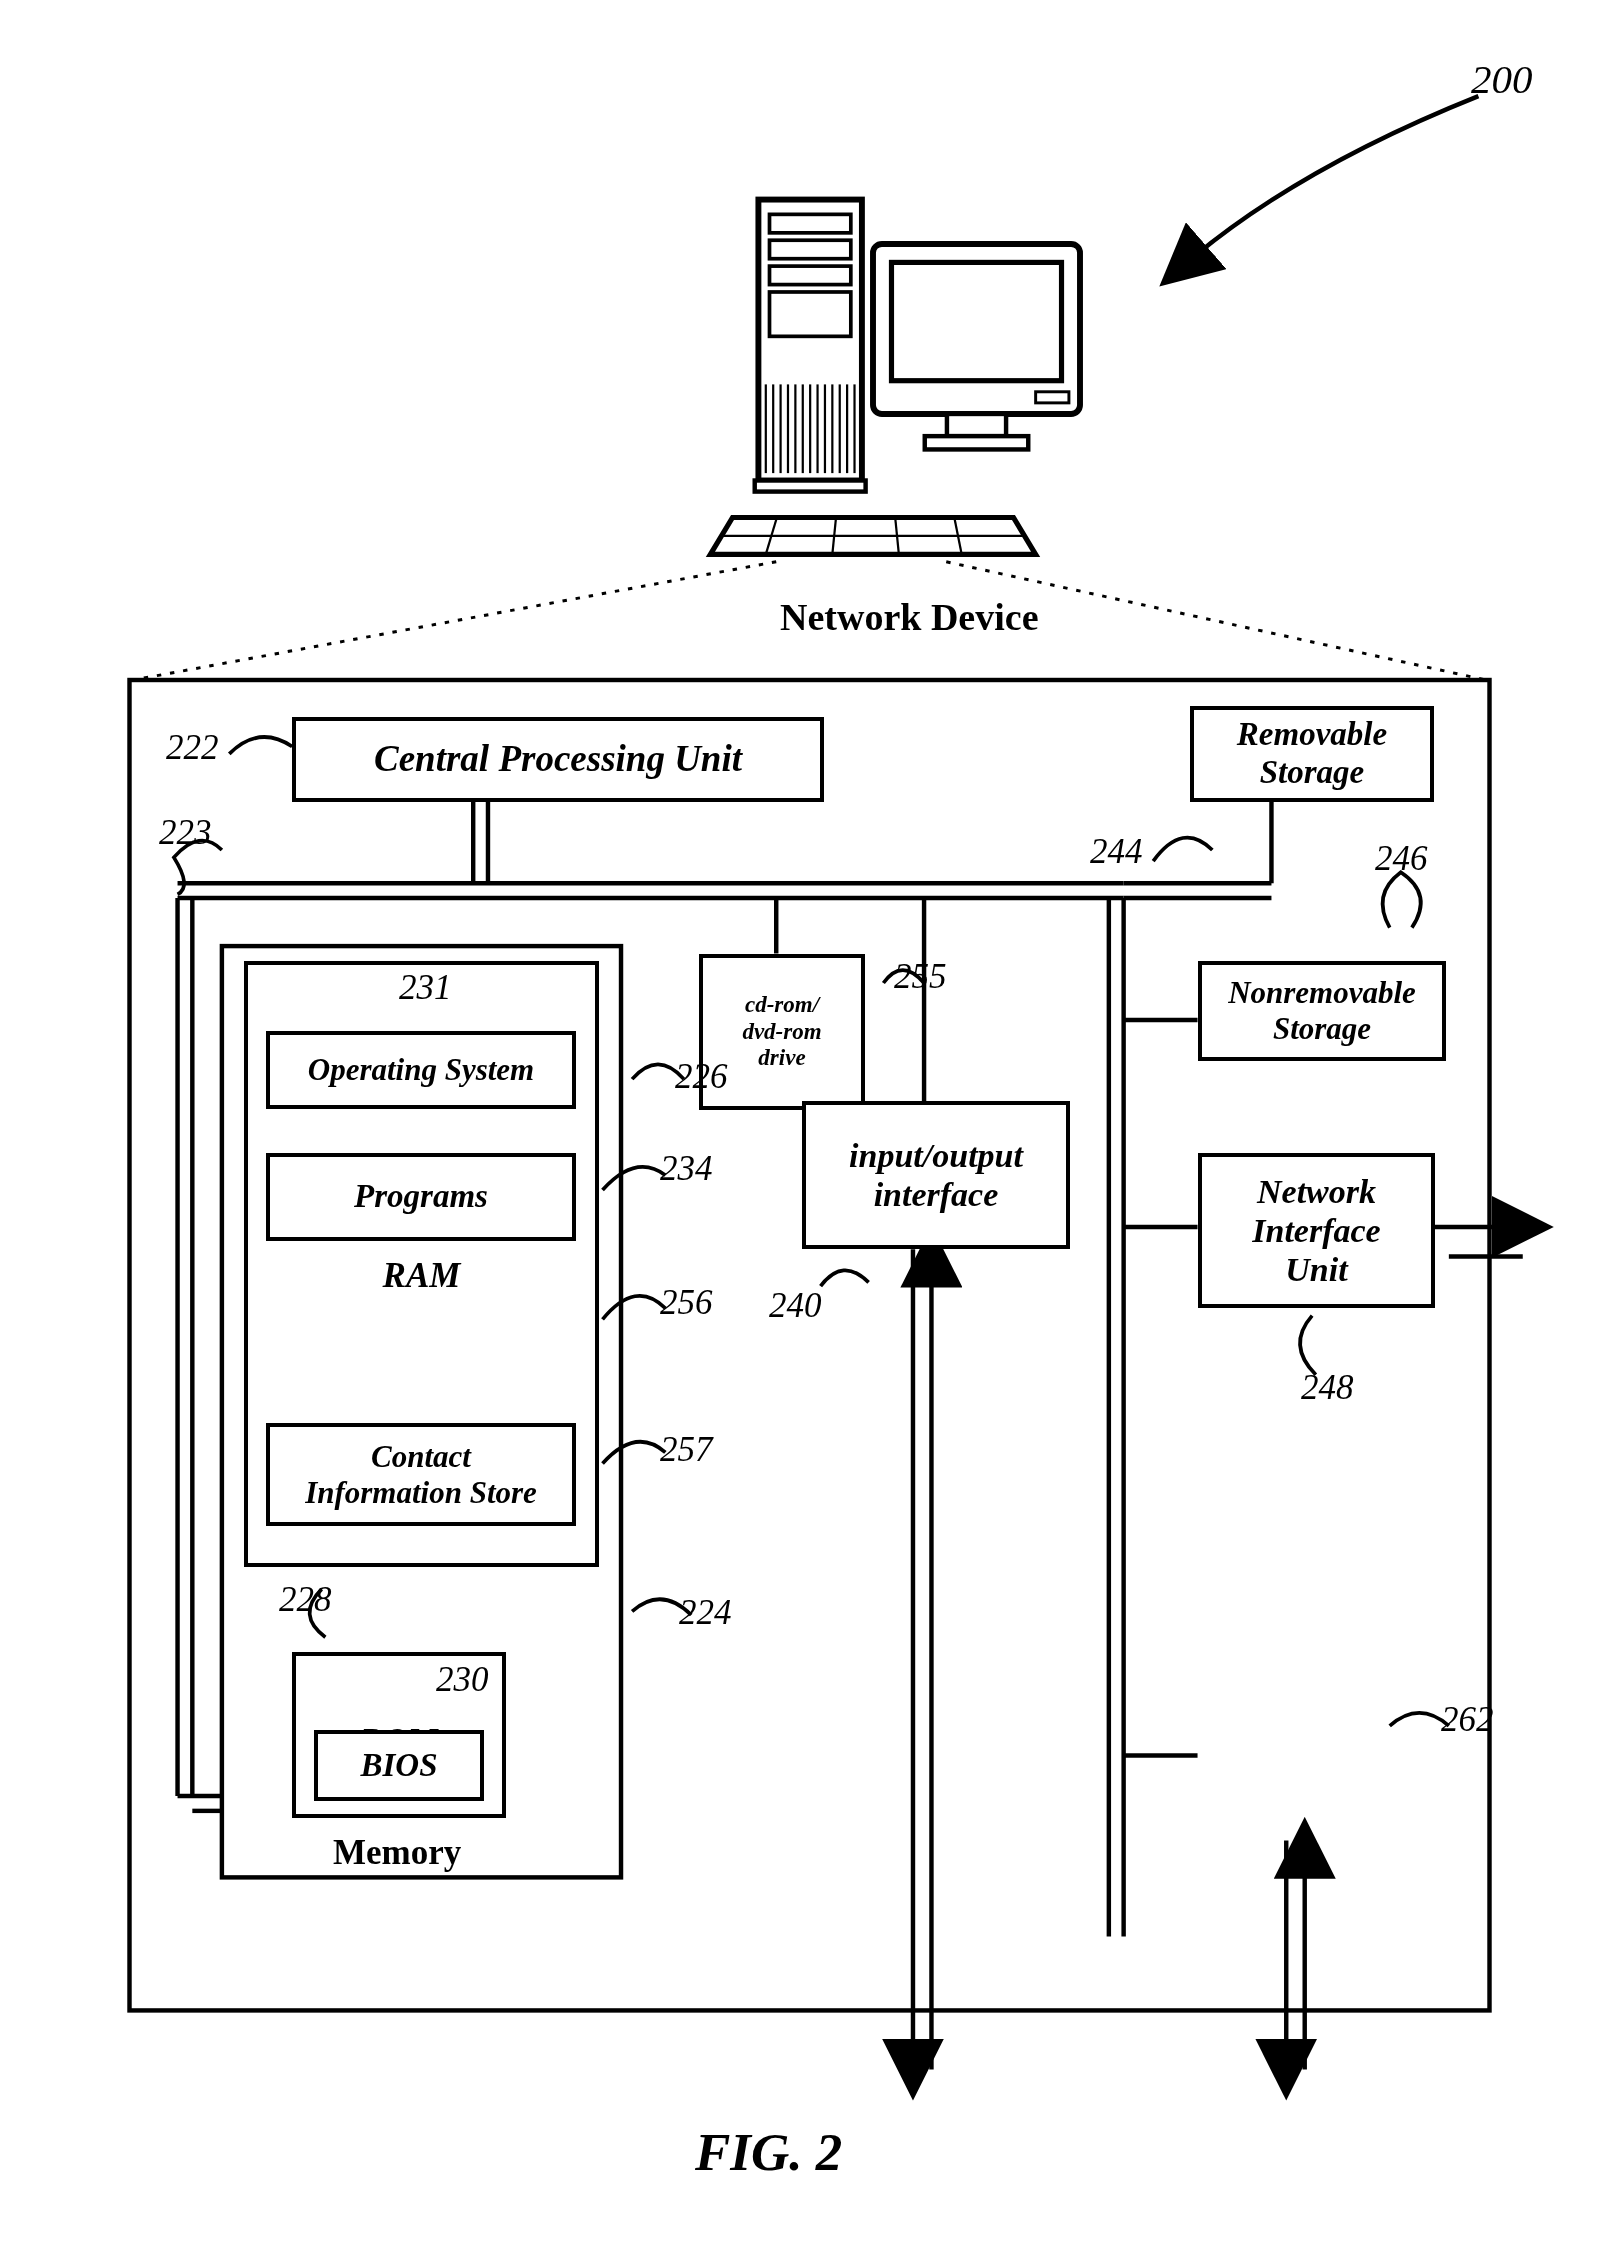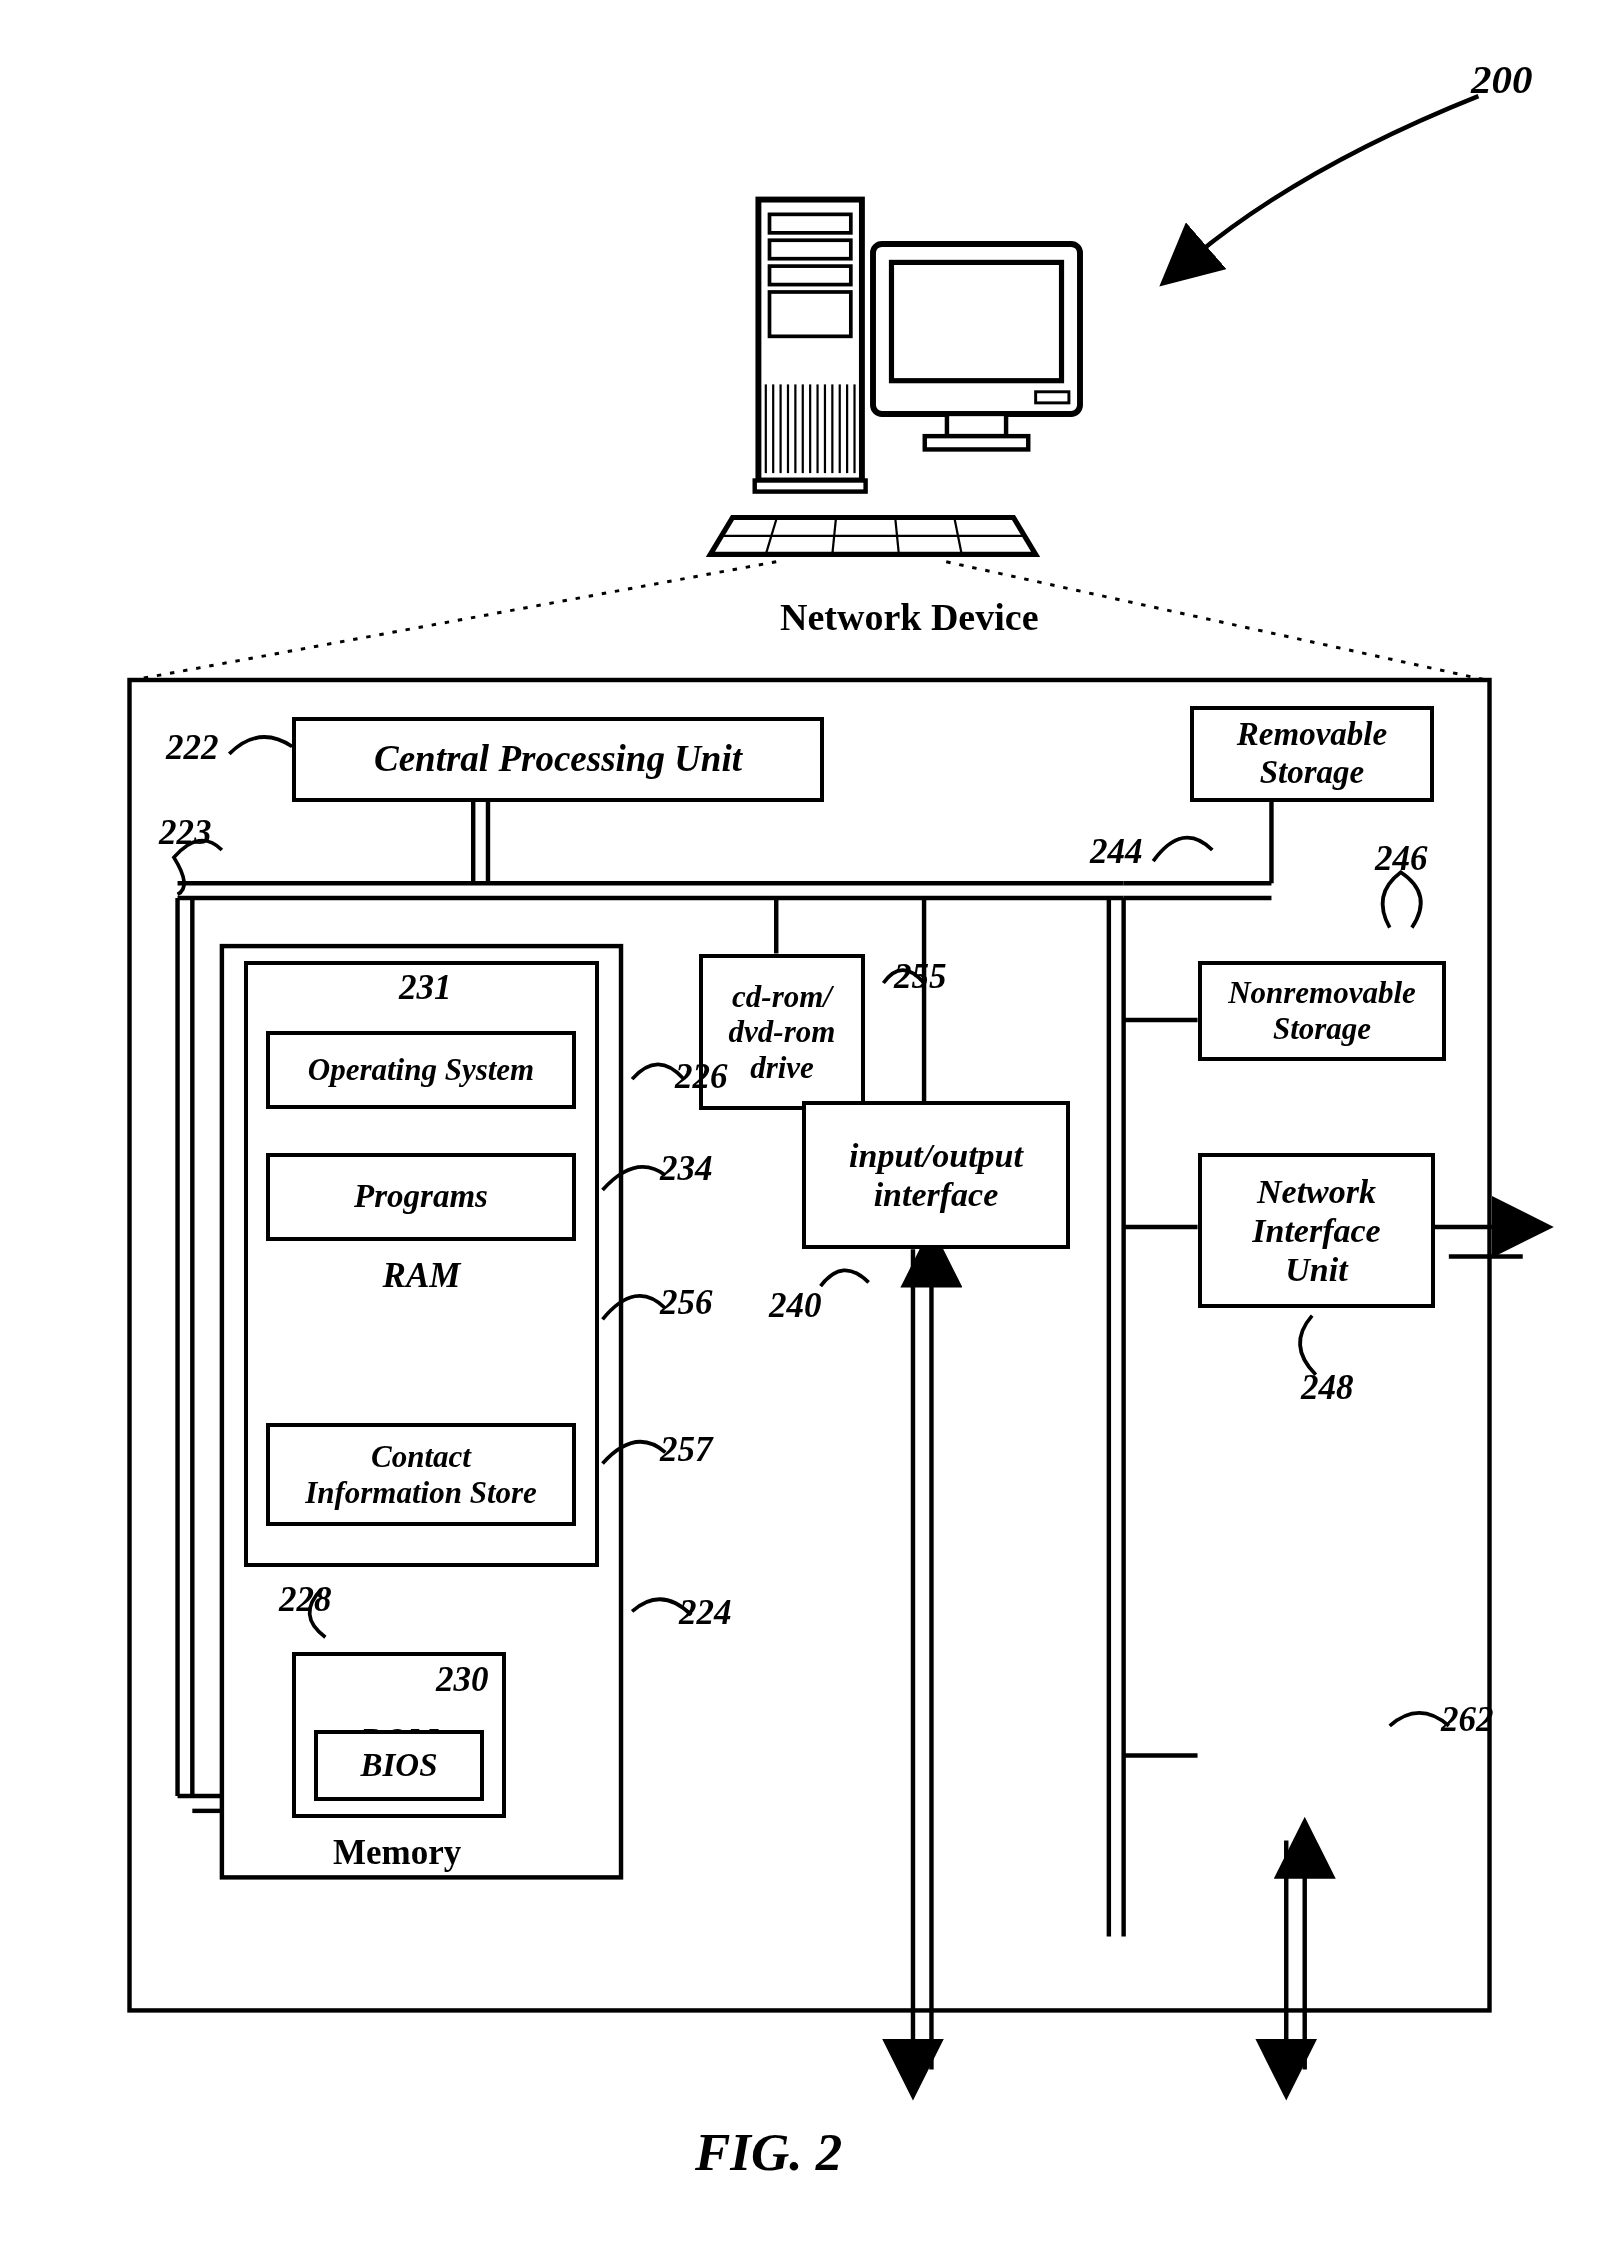--- a/index.html
+++ b/index.html
@@ -27,21 +27,21 @@
     font-weight: bold;
   }
   .label {
     position: absolute;
     font-weight: bold;
     font-size: 35px;
   }
   .ref {
     position: absolute;
     font-style: italic;
-    font-weight: bold;
+    font-weight: normal;
     font-size: 35px;
   }
   svg.lines {
     position: absolute;
     top: 0; left: 0;
     width: 1619px;
     height: 2261px;
     pointer-events: none;
   }
   .figtitle {
@@ -193,21 +193,21 @@
 Storage</span>
 </div>
 <div class="ref" style="left:1090px; top:832px">244</div>
 
 <div class="box" style="left:1198px; top:961px; width:248px; height:100px; font-size:31px">
   <span class="boxtext" style="white-space:pre-line">Nonremovable
 Storage</span>
 </div>
 <div class="ref" style="left:1375px; top:839px">246</div>
 
-<div class="box" style="left:699px; top:954px; width:166px; height:156px; font-size:31px">
+<div class="box" style="left:699px; top:954px; width:166px; height:156px; font-size:23px">
   <span class="boxtext" style="white-space:pre-line">cd-rom/
 dvd-rom
 drive</span>
 </div>
 <div class="ref" style="left:675px; top:1057px">226</div>
 <div class="ref" style="left:894px; top:957px">255</div>
 
 <div class="box" style="left:802px; top:1101px; width:268px; height:148px; font-size:34px">
   <span class="boxtext" style="white-space:pre-line">input/output
 interface</span>

